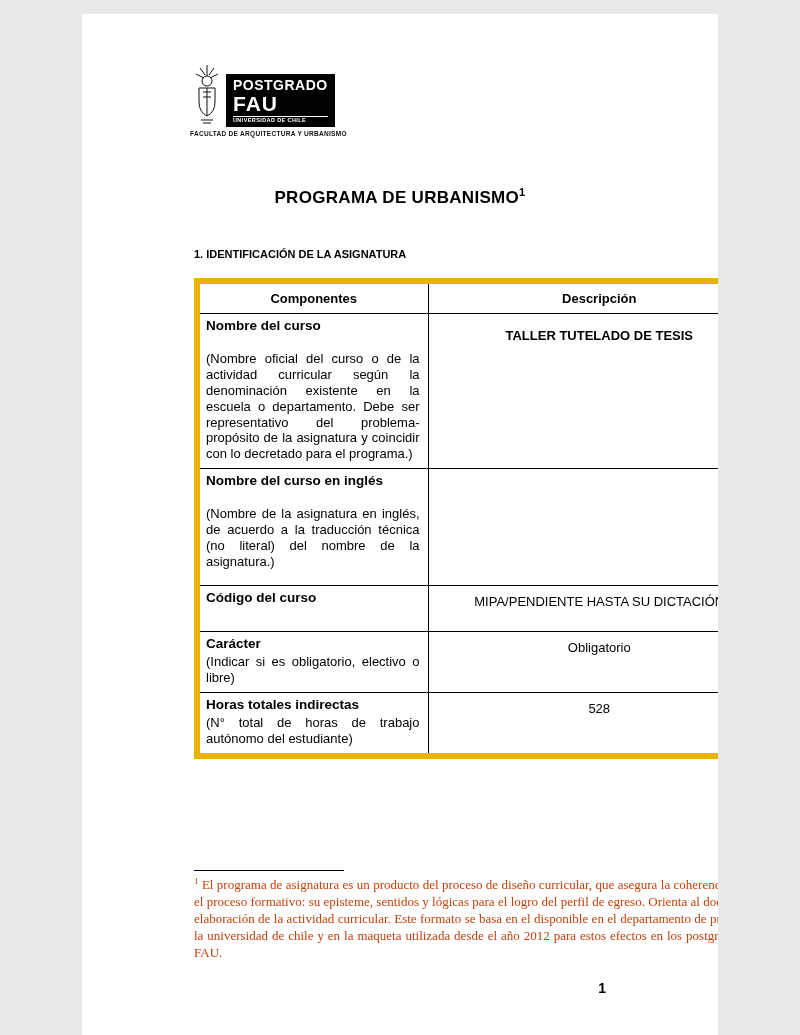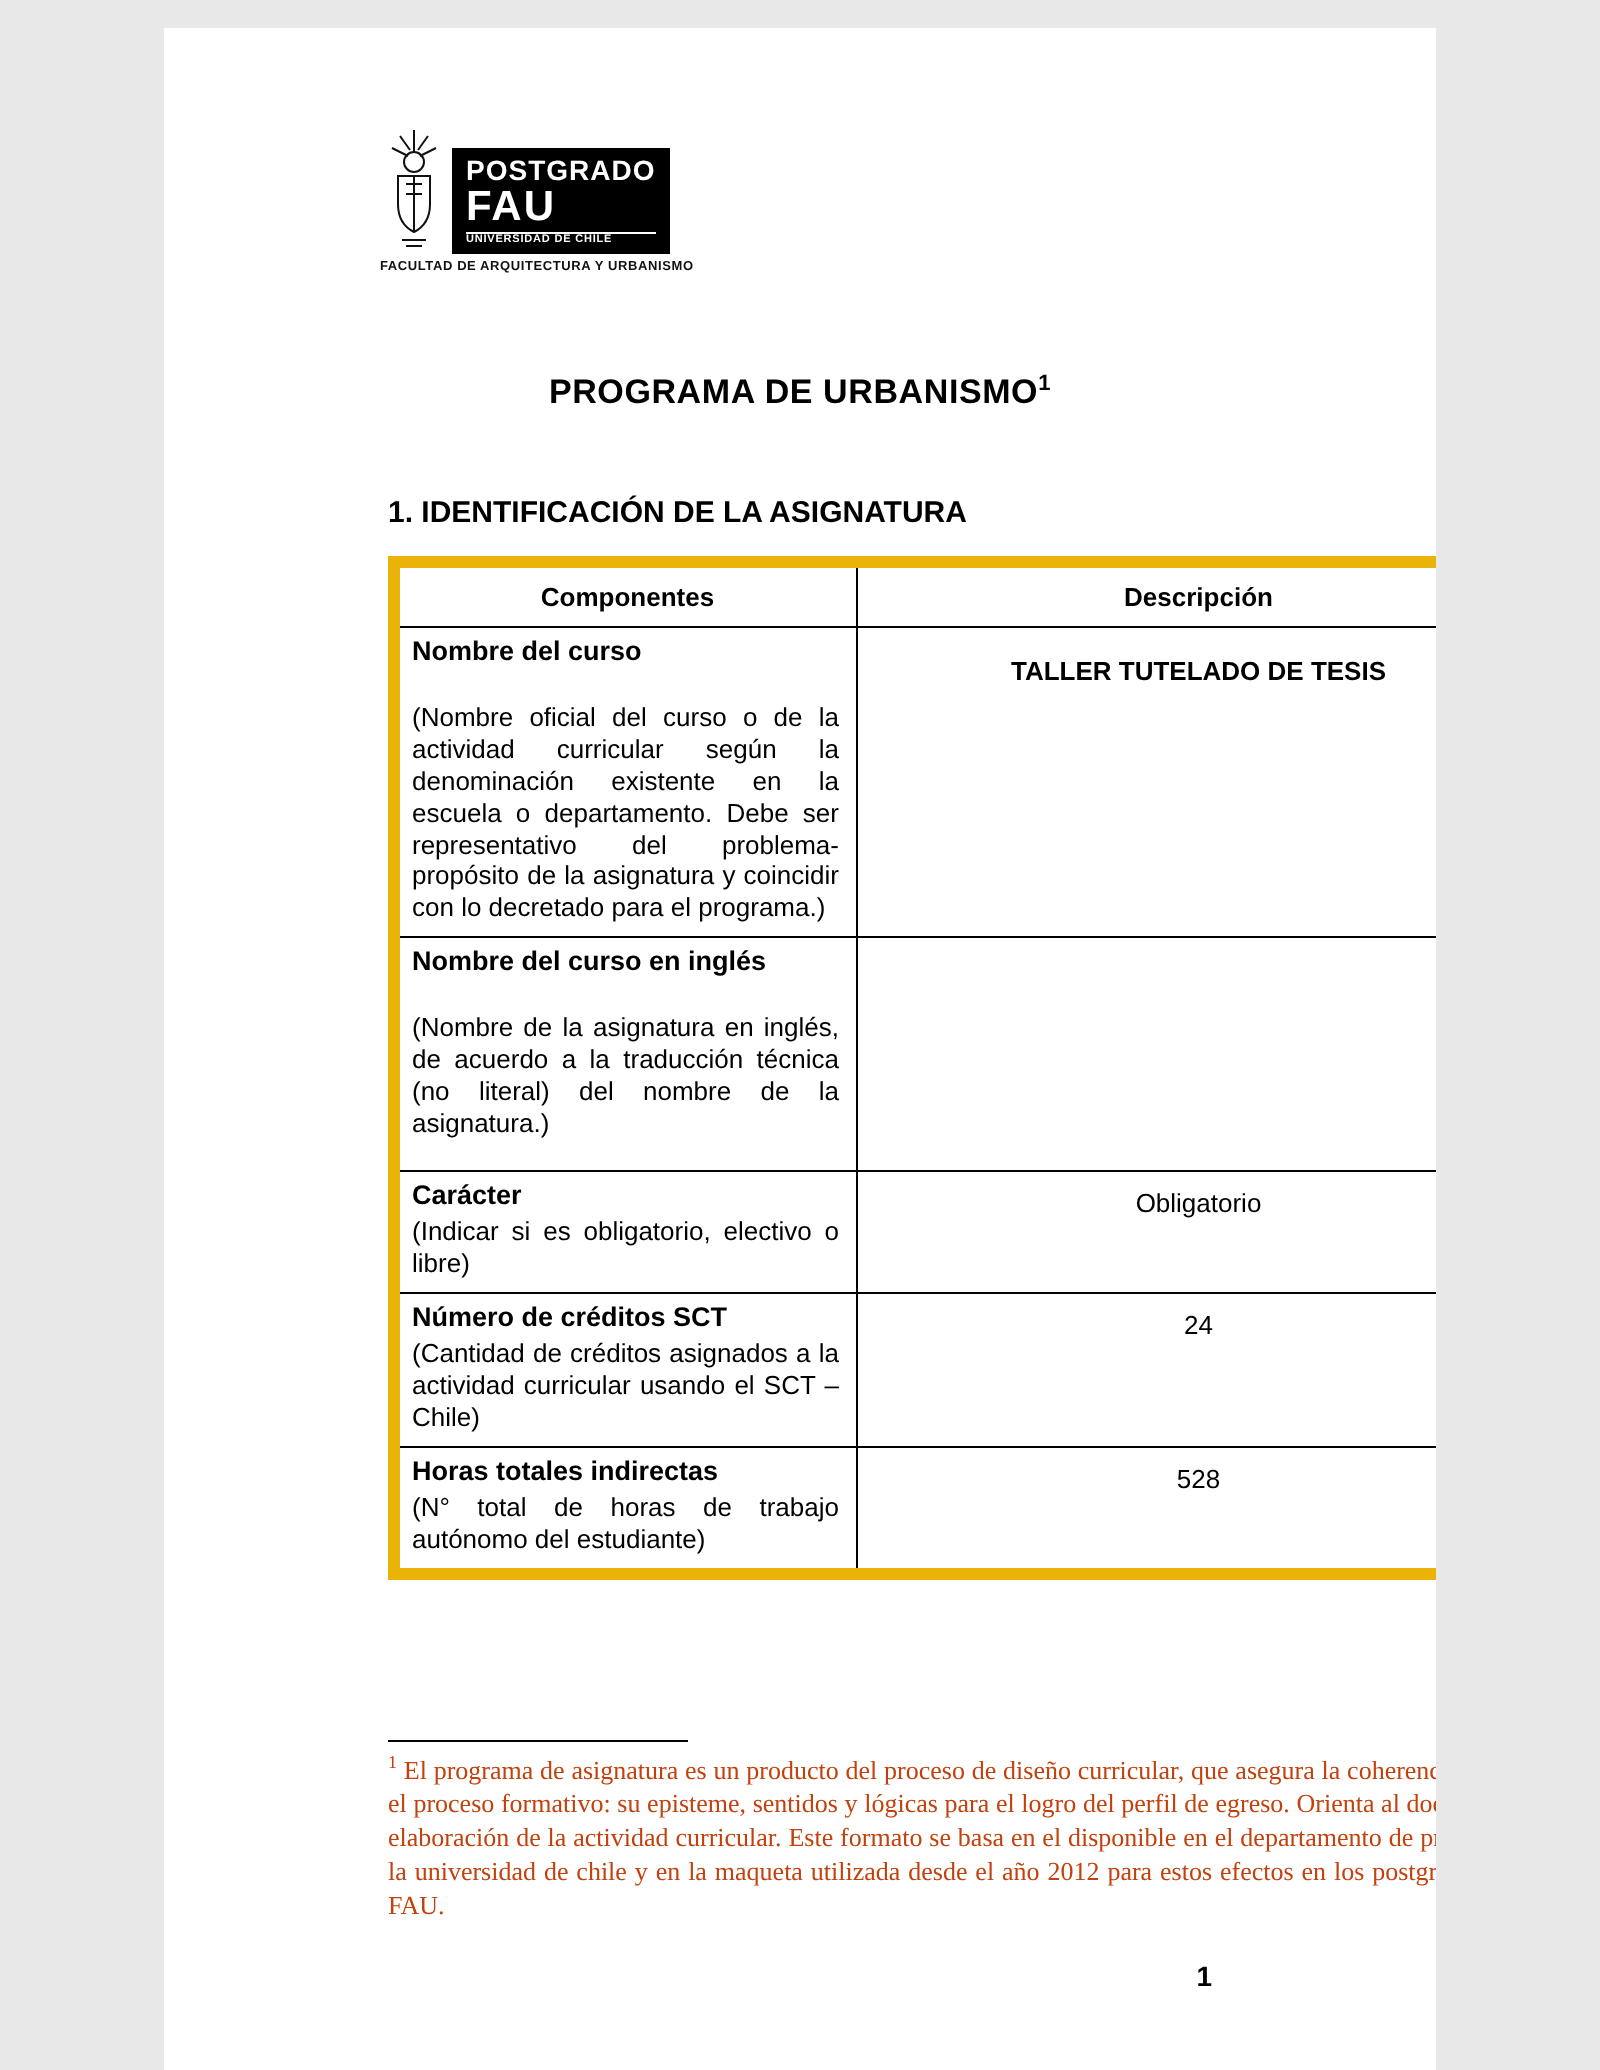--- a/index.html
+++ b/index.html
@@ -32,21 +32,21 @@
   .logo-line4 { font-size: 6.5px; font-weight: bold; letter-spacing: 0.3px; margin-top: 3px; color: #111; }
 
   
   .doc-title {
     position: absolute; left: 0; right: 0; top: 172px;
     text-align: center; font-size: 17px; font-weight: bold; letter-spacing: 0.3px;
   }
   .doc-title sup { font-size: 11px; vertical-align: super; }
   .section-heading {
     position: absolute; left: 112px; top: 234px;
-    font-size: 15px; font-weight: bold; text-align: center;
+    font-size: 11px; font-weight: bold; text-align: center;
   }
 
   
   table.main {
     position: absolute; left: 112px; top: 264px;
     width: 576px;
     border-collapse: collapse;
     border: 6px solid #eab308;
     table-layout: fixed;
   }
@@ -158,40 +158,39 @@
     <tr class="h-r2">
       <td class="comp">
         <div class="row-title">Nombre del curso en inglés</div>
         <div class="row-note gap">(Nombre de la asignatura en inglés, de acuerdo a la traducción técnica (no literal) del nombre de la asignatura.)</div>
       </td>
       <td class="desc">
         <div class="value"></div>
       </td>
     </tr>
 
+    <tr class="h-r3">
+      <td class="comp">
+        <div class="row-title">Código del curso</div>
+      </td>
+      <td class="desc">
+        <div class="value">MIPA/PENDIENTE HASTA SU DICTACIÓN</div>
+      </td>
+    </tr>
 
     <tr class="h-r4">
       <td class="comp">
         <div class="row-title">Carácter</div>
         <div class="row-note">(Indicar si es obligatorio, electivo o libre)</div>
       </td>
       <td class="desc">
         <div class="value">Obligatorio</div>
       </td>
     </tr>
 
-    <tr class="h-r5">
-      <td class="comp">
-        <div class="row-title">Número de créditos SCT</div>
-        <div class="row-note">(Cantidad de créditos asignados a la actividad curricular usando el SCT – Chile)</div>
-      </td>
-      <td class="desc">
-        <div class="value">24</div>
-      </td>
-    </tr>
 
 
     <tr class="h-r7">
       <td class="comp">
         <div class="row-title">Horas totales indirectas</div>
         <div class="row-note">(N° total de horas de trabajo autónomo del estudiante)</div>
       </td>
       <td class="desc">
         <div class="value">528</div>
       </td>

